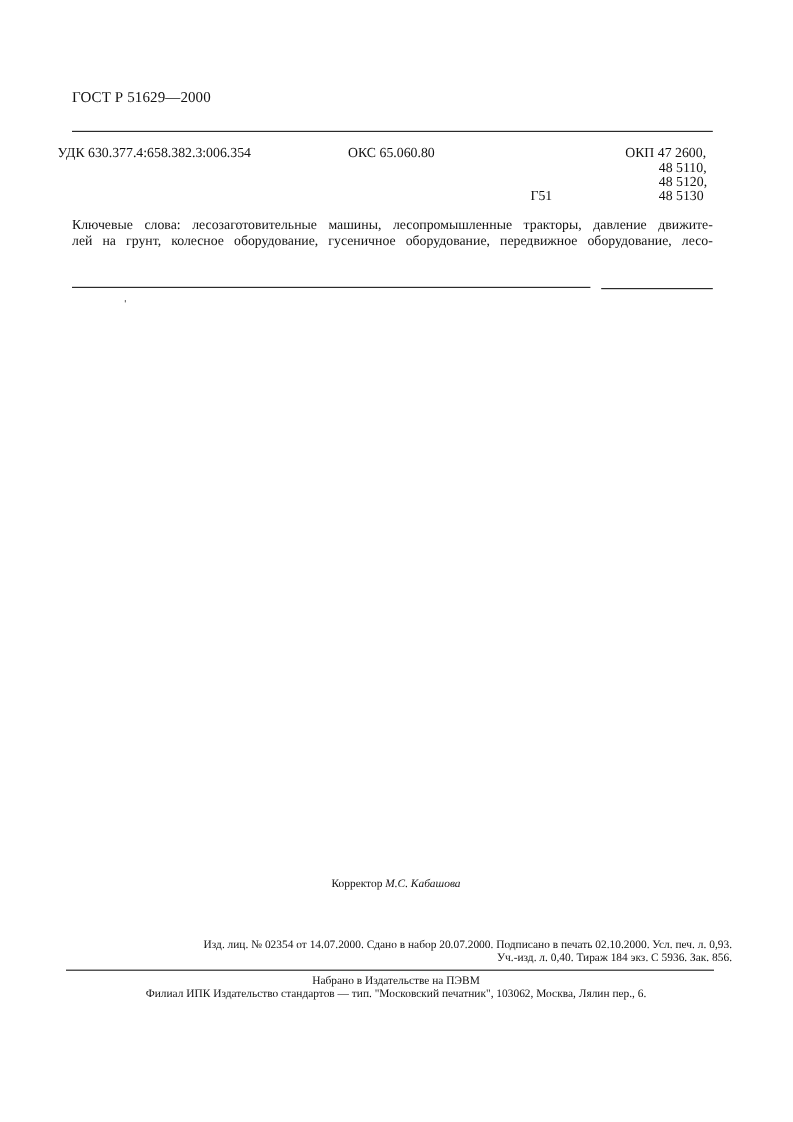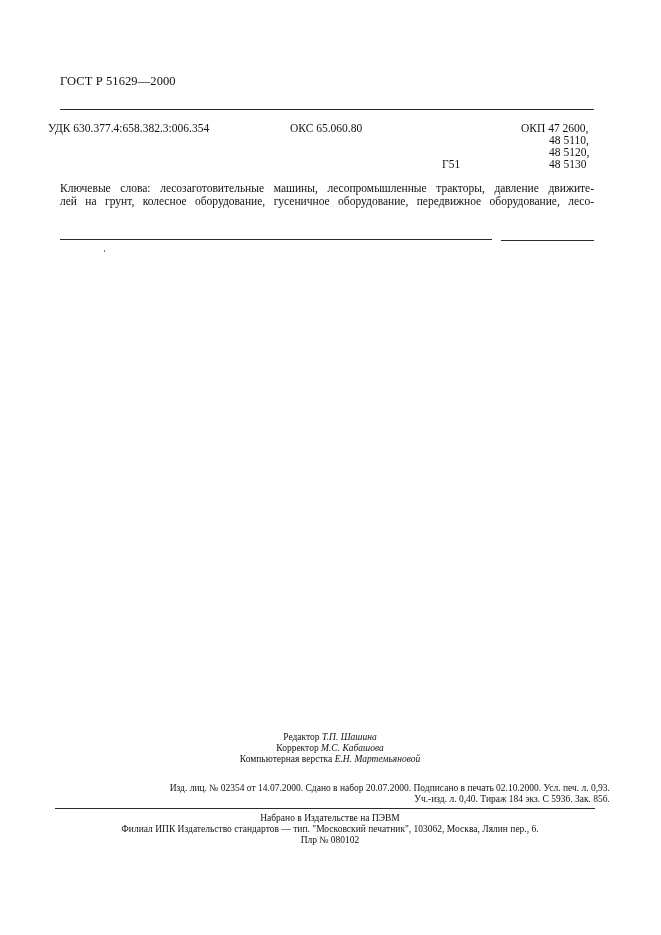--- a/index.html
+++ b/index.html
@@ -100,36 +100,27 @@
 <div class="abs keywords">
   <span class="kw-line j">Ключевые слова: лесозаготовительные машины, лесопромышленные тракторы, давление движите-</span>
   <span class="kw-line j">лей на грунт, колесное оборудование, гусеничное оборудование, передвижное оборудование, лесо-</span>
 </div>
 <div class="rule" style="left:60px; top:239px; width:432px;"></div>
 <div class="rule" style="left:501px; top:240px; width:93px;"></div>
 <div class="abs dot-mark"></div>
 
 <div class="abs credits">
   <div>
-    <span>Редактор</span>
-    <span class="name">Т.П. Шашина</span>
-  </div>
-  <div>
     <span>Корректор</span>
     <span class="name">М.С. Кабашова</span>
-  </div>
-  <div>
-    <span>Компьютерная верстка</span>
-    <span class="name">Е.Н. Мартемьяновой</span>
   </div>
 </div>
 
 <div class="abs imprint">
   <div>Изд. лиц. № 02354 от 14.07.2000. Сдано в набор 20.07.2000. Подписано в печать 02.10.2000. Усл. печ. л. 0,93.</div>
   <div>Уч.-изд. л. 0,40.  Тираж  184 экз.   С 5936.   Зак. 856.</div>
 </div>
 <div class="rule" style="left:55px; top:808px; width:540px;"></div>
 
 <div class="abs publisher">
   <div>Набрано в Издательстве на ПЭВМ</div>
   <div>Филиал ИПК Издательство стандартов — тип. "Московский печатник", 103062, Москва, Лялин пер., 6.</div>
-  <div>Плр № 080102</div>
 </div>
 
 </body></html>

